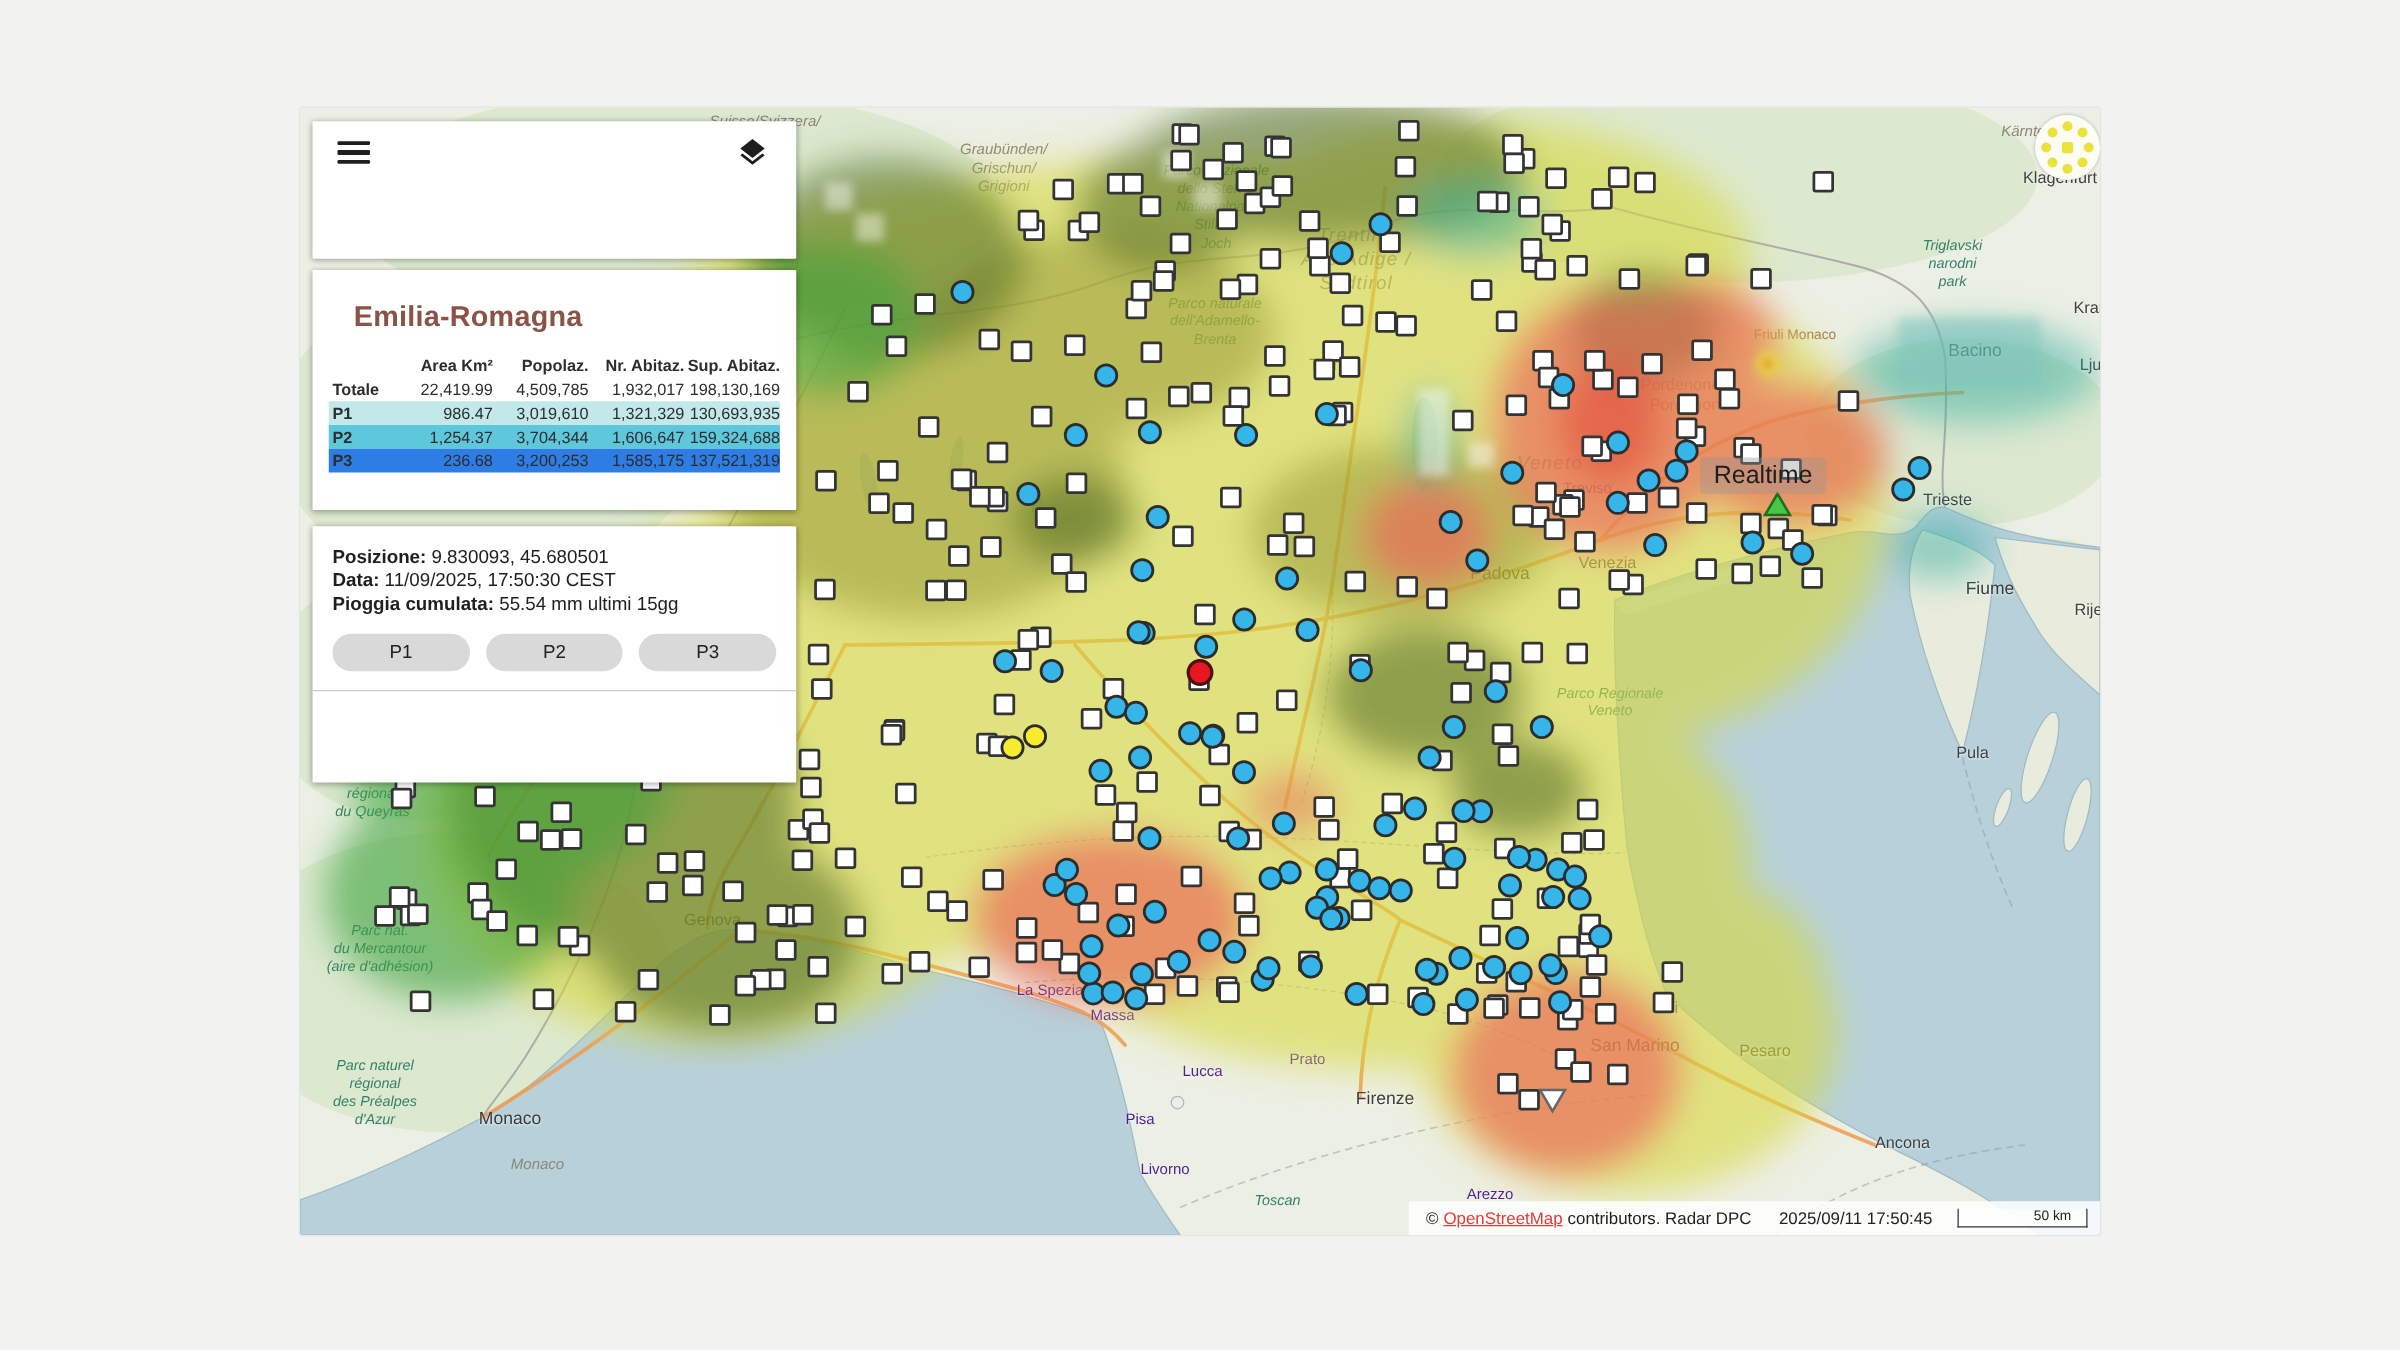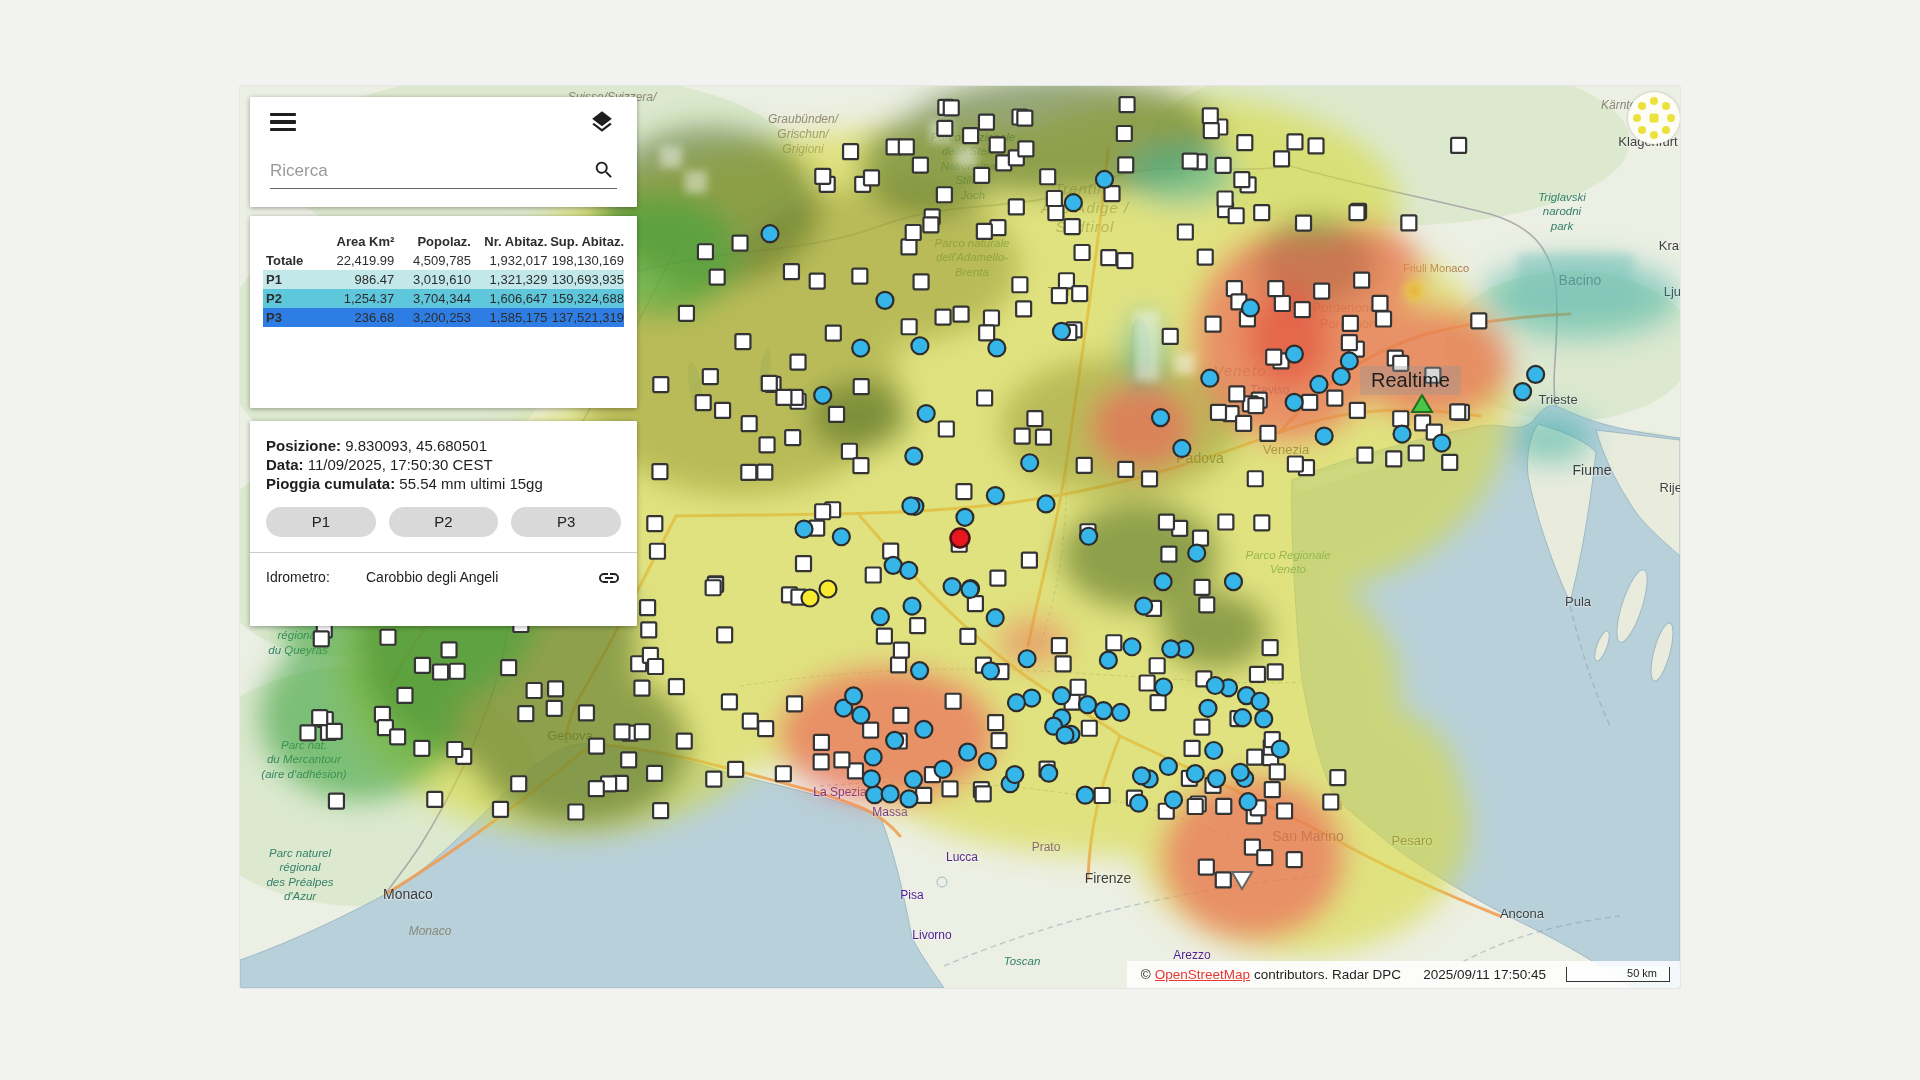--- a/index.html
+++ b/index.html
@@ -778,31 +778,24 @@
   <div class="hamburger">
       <span></span>
       <span></span>
       <span></span>
     </div>
   <div class="layers-btn">
     <svg viewBox="0 0 24 24" fill="currentColor">
         <path d="m11.99 18.54-7.37-5.73L3 14.07l9 7 9-7-1.63-1.27-7.38 5.74ZM12 16l7.36-5.73L21 9l-9-7-9 7 1.63 1.27L12 16Z"></path>
       </svg>
   </div>
-  <div class="search-wrap">
-    <input type="text" placeholder="Ricerca" style="">
-    <div class="search-icon">
-      <svg viewBox="0 0 24 24" fill="currentColor">
-          <path d="M15.5 14h-.79l-.28-.27a6.5 6.5 0 1 0-.7.7l.27.28v.79l5 4.99L20.49 19l-4.99-5Zm-6 0A4.5 4.5 0 1 1 14 9.5 4.5 4.5 0 0 1 9.5 14Z"></path>
-        </svg>
-    </div>
-  </div>
 </div>
 
 <div class="panel" id="panel-region" style="left:250px;top:216px;">
+  <div class="region-title">Emilia-Romagna</div>
   <div class="stats-table" id="stats-table">
       <div class="t-row head">
         <span class="c0"></span>
         <span class="c">Area Km²</span>
         <span class="c">Popolaz.</span>
         <span class="c">Nr. Abitaz.</span>
         <span class="c">Sup. Abitaz.</span>
       </div>
       <div class="t-row" style="background: rgb(255, 255, 255);">
         <span class="c0">Totale</span>
@@ -845,23 +838,14 @@
     </div>
     <div>
       <b>Pioggia cumulata:</b> <span>55.54 mm ultimi 15gg</span>
     </div>
     <div class="pill-row" id="pill-row">
         <button>P1</button>
         <button>P2</button>
         <button>P3</button>
       </div>
     <hr class="divider">
-    <div class="link-row">
-      <span class="lab">Idrometro:</span>
-      <span class="val">Carobbio degli Angeli</span>
-      <span class="chain">
-        <svg viewBox="0 0 24 24" fill="currentColor">
-            <path d="M3.9 12a3.1 3.1 0 0 1 3.1-3.1h4V7H7a5 5 0 0 0 0 10h4v-1.9H7A3.1 3.1 0 0 1 3.9 12Zm4.1 1h8v-2H8v2Zm9-6h-4v1.9h4a3.1 3.1 0 1 1 0 6.2h-4V17h4a5 5 0 0 0 0-10Z"></path>
-          </svg>
-      </span>
-    </div>
   </div>
 </div>
 
 </body></html>

